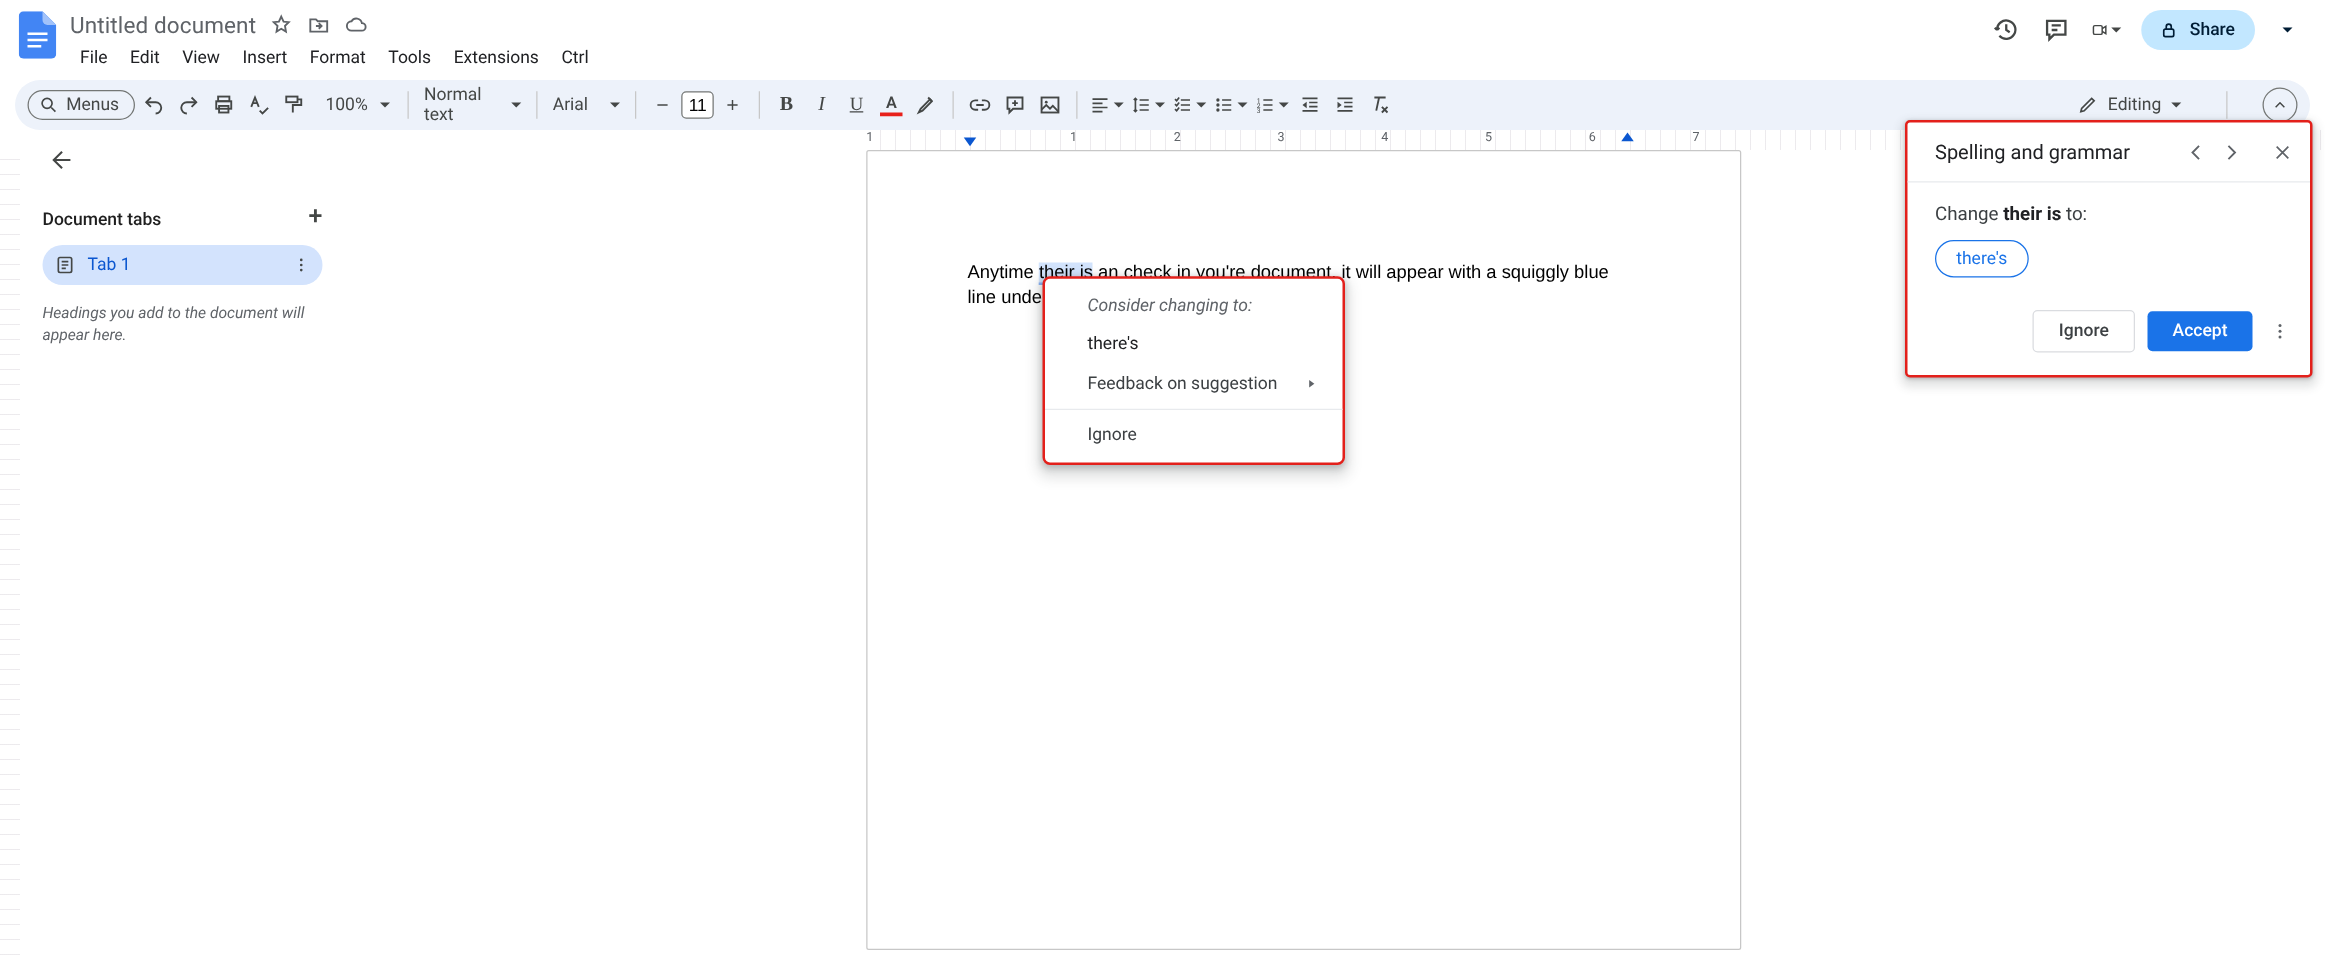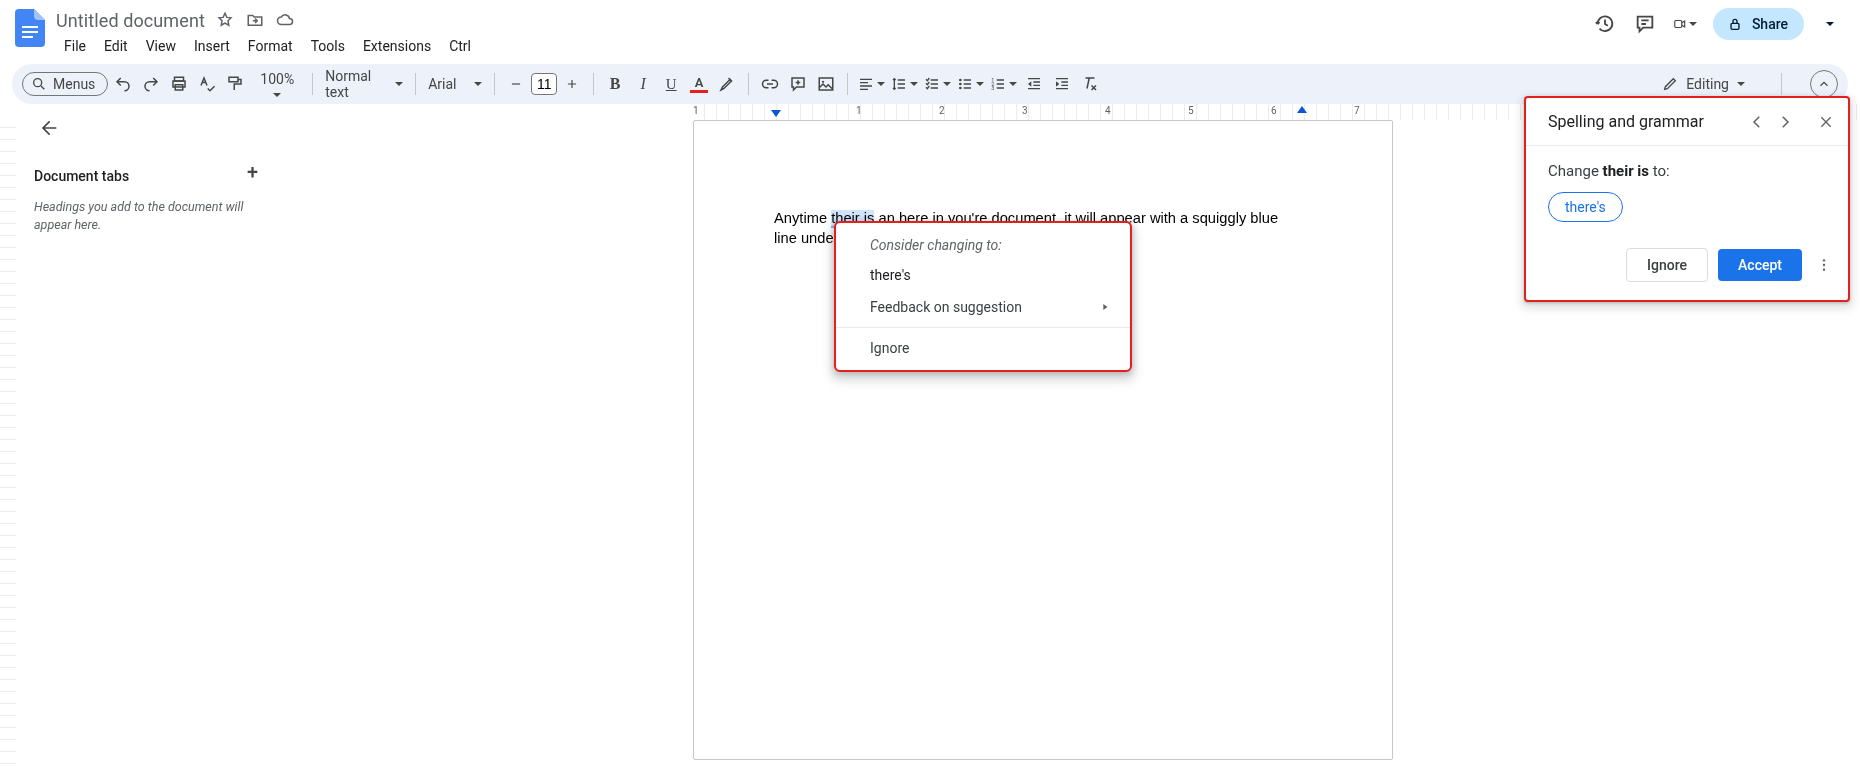--- a/index.html
+++ b/index.html
@@ -55,21 +55,21 @@
   .indent-marker{ position:absolute; top:6px; width:0; height:0;}
   .indent-down{ border-left:5px solid transparent; border-right:5px solid transparent; border-top:7px solid #0b57d0;}
   .indent-up  { border-left:5px solid transparent; border-right:5px solid transparent; border-bottom:7px solid #0b57d0; top:2px;}
 
   .page{ position:absolute; left:419px; top:16px; width:700px; min-height:640px; background:#fff; border:1px solid #c7c7c7; border-radius:2px; }
   .page-text{ position:absolute; left:80px; right:92px; top:88px; font-family:Arial, sans-serif; font-size:14.7px; line-height:1.35; color:#000;}
   .err-underline{ border-bottom:2px solid #8ab4f8; border-bottom-style:wavy; }
   .err-highlight{ background:#d2e3fc;}
 
   
-  .ctx-popup{ position:absolute; left:560px; top:117px; width:298px; background:#fff; border:2px solid #e3201b; border-radius:6px; box-shadow:0 2px 6px rgba(60,64,67,.3),0 6px 10px 4px rgba(60,64,67,.15);}
+  .ctx-popup{ position:absolute; left:560px; top:117px; width:242px; background:#fff; border:2px solid #e3201b; border-radius:6px; box-shadow:0 2px 6px rgba(60,64,67,.3),0 6px 10px 4px rgba(60,64,67,.15);}
   .ctx-popup .inner{ padding:6px 0;}
   .ctx-head{ padding:8px 20px 6px 34px; font-style:italic; color:#5f6368; font-size:14px;}
   .ctx-item{ display:flex; align-items:center; gap:14px; padding:8px 20px 8px 34px; font-size:14px; color:#3c4043; cursor:pointer; position:relative;}
   .ctx-item.bold{ color:#202124;}
   .ctx-item .arrow{ margin-left:auto;}
   .ctx-sep{ height:1px; background:#e8eaed; margin:4px 0;}
   .ctx-shortcut{ margin-left:auto; color:#5f6368; font-size:13px;}
   .ctx-icon{ position:absolute; left:8px; width:18px; height:18px; display:flex; align-items:center; justify-content:center; color:#5f6368;}
 
   
@@ -198,21 +198,21 @@
         <path fill="none" stroke="#444746" stroke-width="2" d="M4 14L8 4l4 10M5.5 10h5"></path>
         <path fill="none" stroke="#444746" stroke-width="2" d="M13 18l3 3 6-6"></path>
       </svg>
     </div>
   <div class="tool-btn">
       <svg width="18" height="18" viewBox="0 0 24 24">
         <rect x="4" y="3" width="12" height="6" fill="none" stroke="#444746" stroke-width="2"></rect>
         <path fill="none" stroke="#444746" stroke-width="2" d="M16 6h4v6H11v8"></path>
       </svg>
     </div>
-  <div class="tool-btn" style="gap:6px;padding:0 6px;flex-direction:column;">
+  <div class="tool-btn" style="gap:6px;padding:0 6px;">
     <span class="zoom">100%</span>
       <span class="triangle-down"></span>
   </div>
   <div class="tool-sep"></div>
   <div class="tool-btn style-drop">
     <span>Normal text</span>
       <span class="triangle-down"></span>
   </div>
   <div class="tool-sep"></div>
   <div class="tool-btn font-drop">
@@ -351,20 +351,34 @@
 
   <div class="sidepanel">
     <div class="side-back">
         <svg width="20" height="20" viewBox="0 0 24 24">
           <path fill="none" stroke="#444746" stroke-width="2" d="M14 4l-8 8 8 8M6 12h16"></path>
         </svg>
       </div>
     <div class="side-head">
       <span>Document tabs</span>
       <span class="side-add">+</span>
+    </div>
+    <div class="tab-pill">
+      <svg width="16" height="16" viewBox="0 0 24 24">
+          <rect x="4" y="3" width="16" height="18" rx="2" fill="none" stroke="#444746" stroke-width="2"></rect>
+          <path stroke="#444746" stroke-width="2" d="M8 8h8M8 12h8M8 16h5"></path>
+        </svg>
+      <span>Tab 1</span>
+      <span class="more">
+          <svg width="14" height="14" viewBox="0 0 24 24">
+            <circle cx="12" cy="5" r="1.8" fill="#444746"></circle>
+            <circle cx="12" cy="12" r="1.8" fill="#444746"></circle>
+            <circle cx="12" cy="19" r="1.8" fill="#444746"></circle>
+          </svg>
+        </span>
     </div>
     <div class="side-hint">Headings you add to the document will appear here.</div>
   </div>
 
   <div class="canvas-wrap">
     <div class="hruler">
       <div class="hruler-inner"></div>
       <span class="hruler-label" style="left:419px">1</span>
       <span class="hruler-label" style="left:582px">1</span>
       <span class="hruler-label" style="left:665px">2</span>
@@ -372,21 +386,21 @@
       <span class="hruler-label" style="left:831px">4</span>
       <span class="hruler-label" style="left:914px">5</span>
       <span class="hruler-label" style="left:997px">6</span>
       <span class="hruler-label" style="left:1080px">7</span>
       <span class="indent-marker indent-down" style="left:497px"></span>
       <span class="indent-marker indent-up" style="left:1023px"></span>
     </div>
 
     <div class="page">
       <div class="page-text">
-        <span>Anytime </span><span class="err-highlight err-underline">their is</span><span> an here in </span><span class="err-underline">you're</span><span> document, it will appear with a squiggly blue line underneath it.</span>
+        <span>Anytime </span><span class="err-highlight err-underline">their is</span><span> an check in </span><span class="err-underline">you're</span><span> document, it will appear with a squiggly blue line underneath it.</span>
       </div>
     </div>
 
     <div class="ctx-popup">
       <div class="inner">
         <div class="ctx-head">Consider changing to:</div>
         <div class="ctx-item bold">there's</div>
         <div class="ctx-item">
           <span>Feedback on suggestion</span>
           <span class="arrow">

